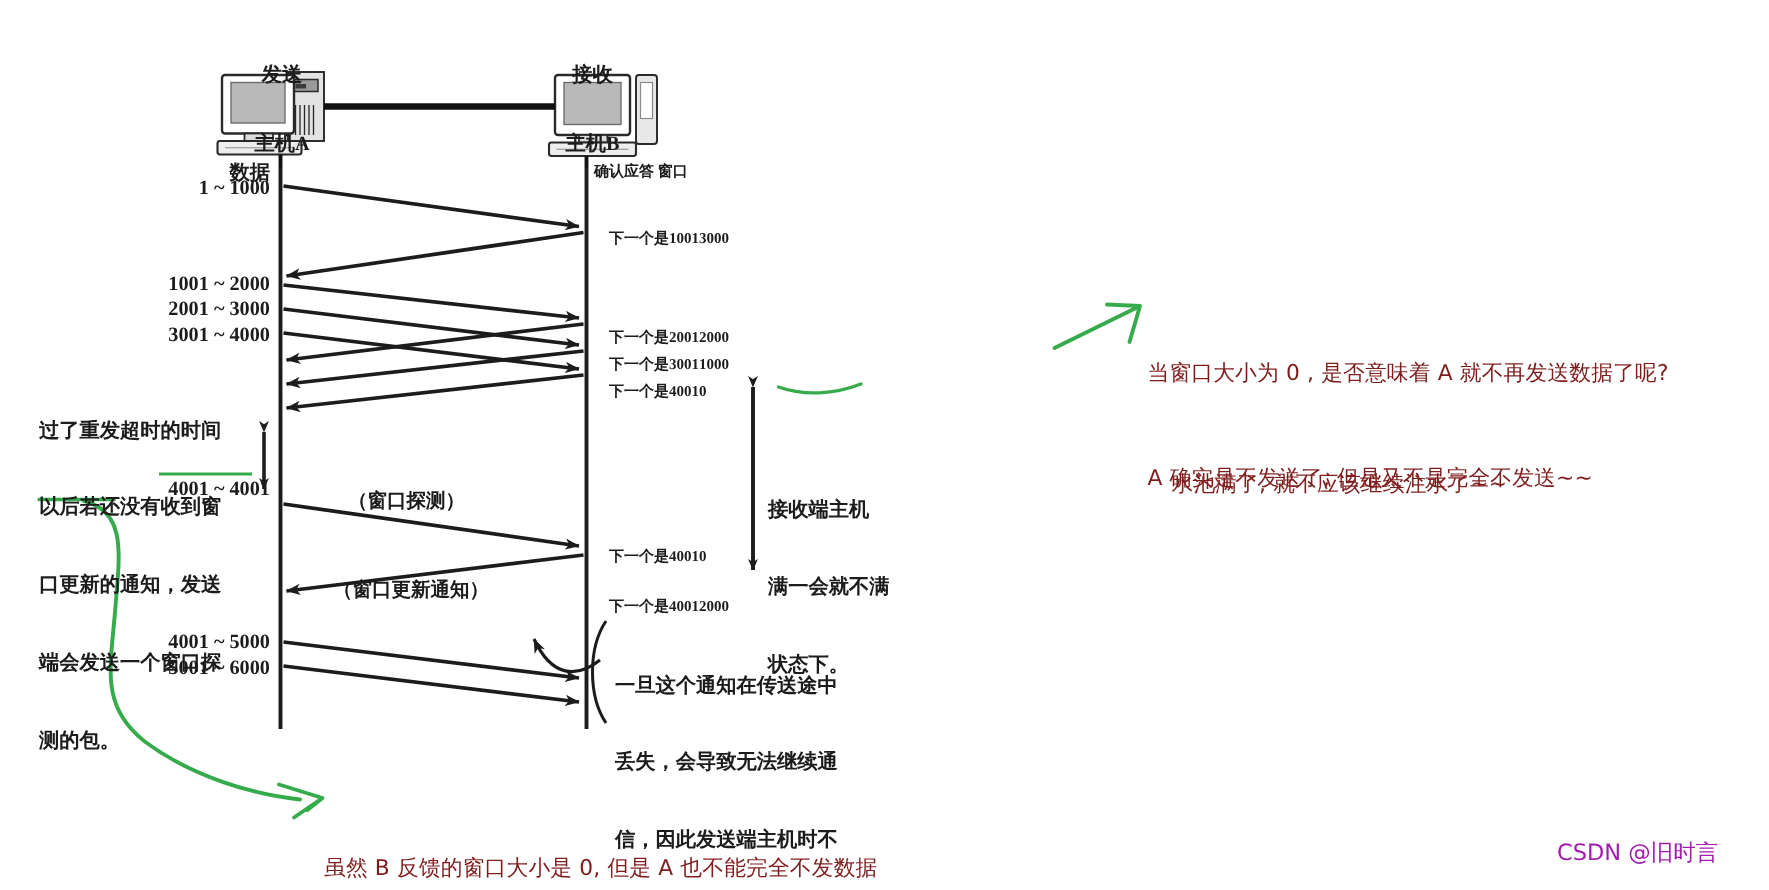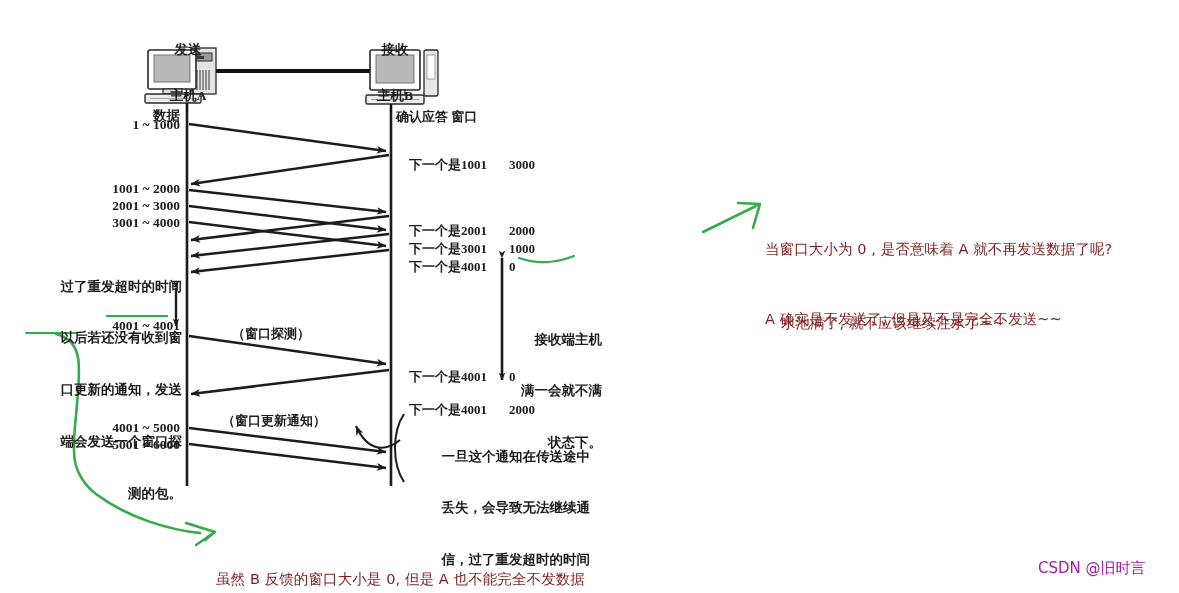--- a/index.html
+++ b/index.html
@@ -40,33 +40,33 @@
     line-height: 1.12;
     font-weight: bold;
   }
   .seq {
     font-size: 13.5px;
     text-align: right;
     font-weight: bold;
     font-family: "Liberation Serif", "DejaVu Serif", serif;
   }
   .recv {
-    font-size: 13px;
+    font-size: 10px;
     text-align: center;
     font-weight: bold;
   }
   .recv .num {
     display: inline-block;
-    margin-left: 22px;
+    margin-left: 0;
   }
   .blk {
     font-size: 13.5px;
     line-height: 1.28;
     font-weight: bold;
-    text-align: right;
+    text-align: left;
   }
   .paren {
     font-size: 13px;
     font-weight: bold;
   }
   .green-note {
     position: absolute;
     color: #7f1d1d;
     font-family: "DejaVu Sans", "Liberation Sans", sans-serif;
     font-size: 14.5px;
@@ -228,41 +228,41 @@
     <span>下一个是4001</span><span class="num">0</span>
   </div>
   <div class="lbl recv" style="left:396px; top:357px;">
     <span>下一个是4001</span><span class="num">0</span>
   </div>
   <div class="lbl recv" style="left:396px; top:390px;">
     <span>下一个是4001</span><span class="num">2000</span>
   </div>
 
   <div class="lbl paren" style="left:232px; top:327px;">（窗口探测）</div>
-  <div class="lbl paren" style="left:222px; top:386px;margin-top:28px;">（窗口更新通知）</div>
+  <div class="lbl paren" style="left:222px; top:386px;">（窗口更新通知）</div>
 
   <div class="lbl blk" style="left:26px; top:243px; width:156px;">
     <div>过了重发超时的时间</div>
     <div>以后若还没有收到窗</div>
     <div>口更新的通知，发送</div>
     <div>端会发送一个窗口探</div>
     <div>测的包。</div>
   </div>
   <div class="underline-g" style="left:106px; top:315px; width:62px;"></div>
 
   <div class="lbl blk" style="left:512px; top:296px; width:90px;">
     <div>接收端主机</div>
     <div>满一会就不满</div>
     <div>状态下。</div>
   </div>
 
   <div class="lbl blk" style="left:410px; top:413px; width:180px;">
     <div>一旦这个通知在传送途中</div>
     <div>丢失，会导致无法继续通</div>
-    <div>信，过了重发超时的时间</div>
+    <div>信，因此发送端主机时不</div>
     
   </div>
 
   <div class="green-note" style="left:765px; top:191px;">
     <div>当窗口大小为 0 , 是否意味着 A 就不再发送数据了呢?</div>
     <div>A 确实是不发送了, 但是又不是完全不发送~~</div>
   </div>
 
   <div class="green-note" style="left:762px; top:265px;margin-left:19px;">
     <div>水池满了, 就不应该继续注水了~~</div>

